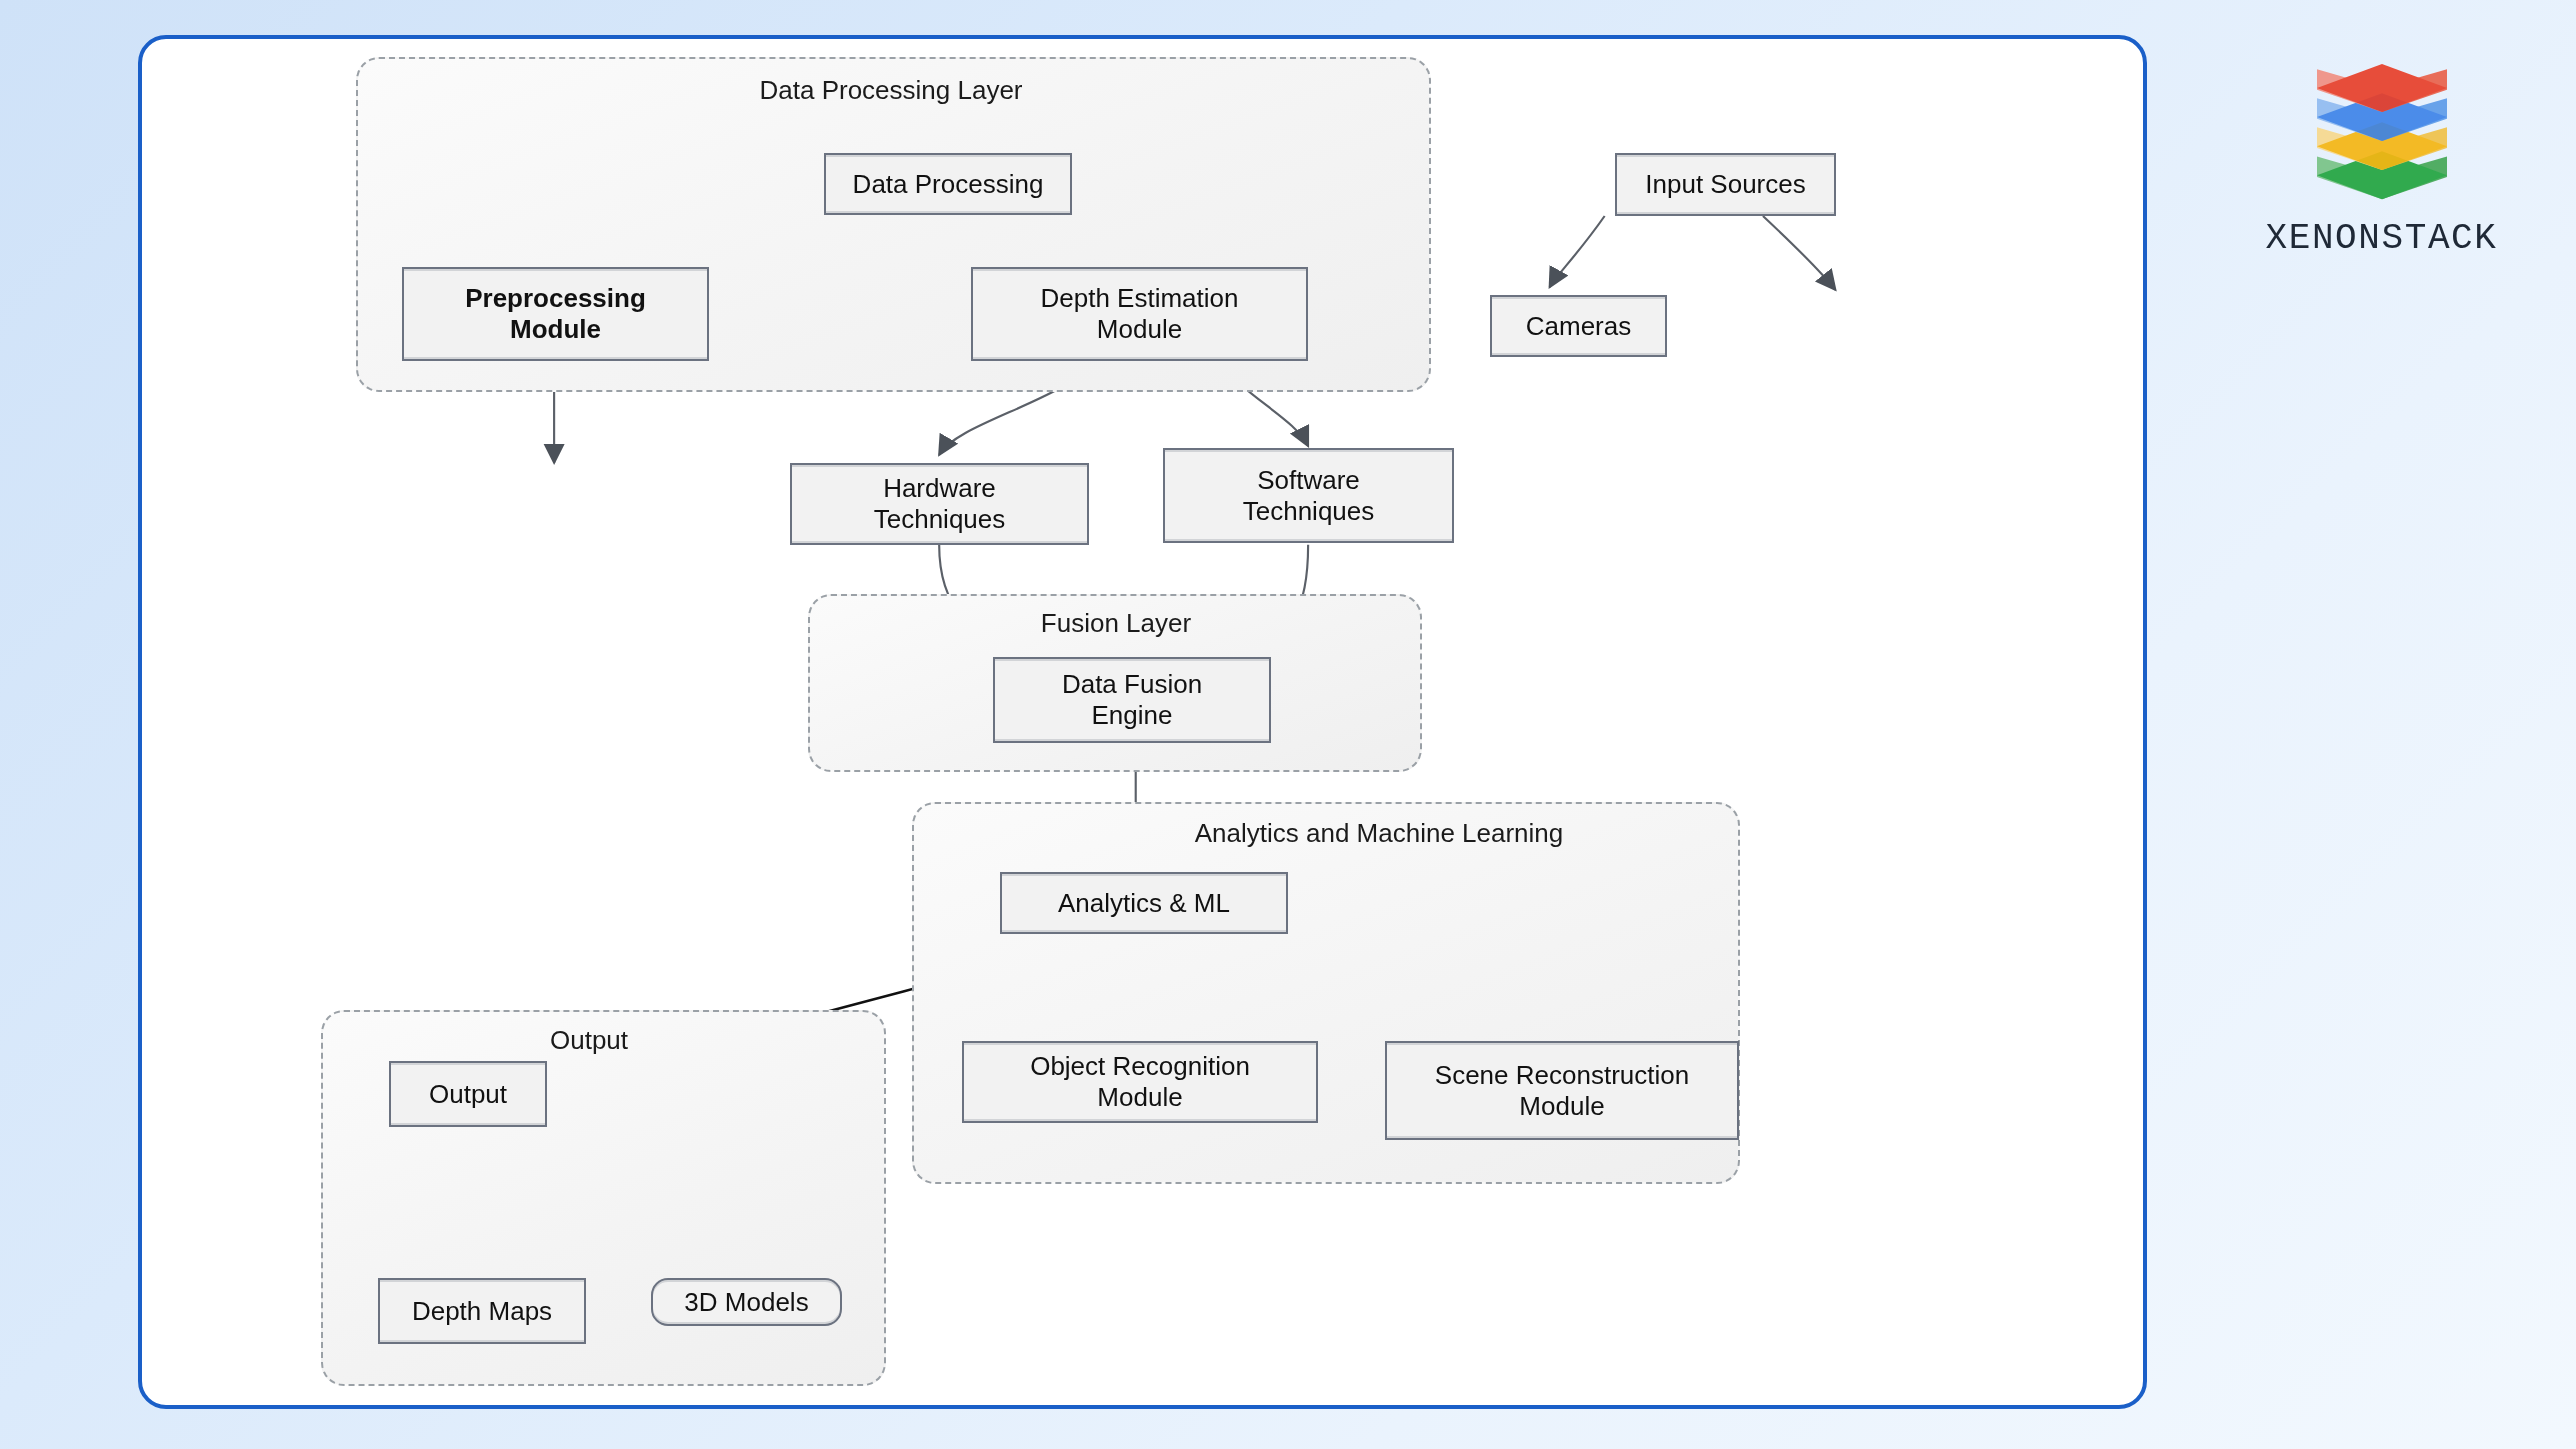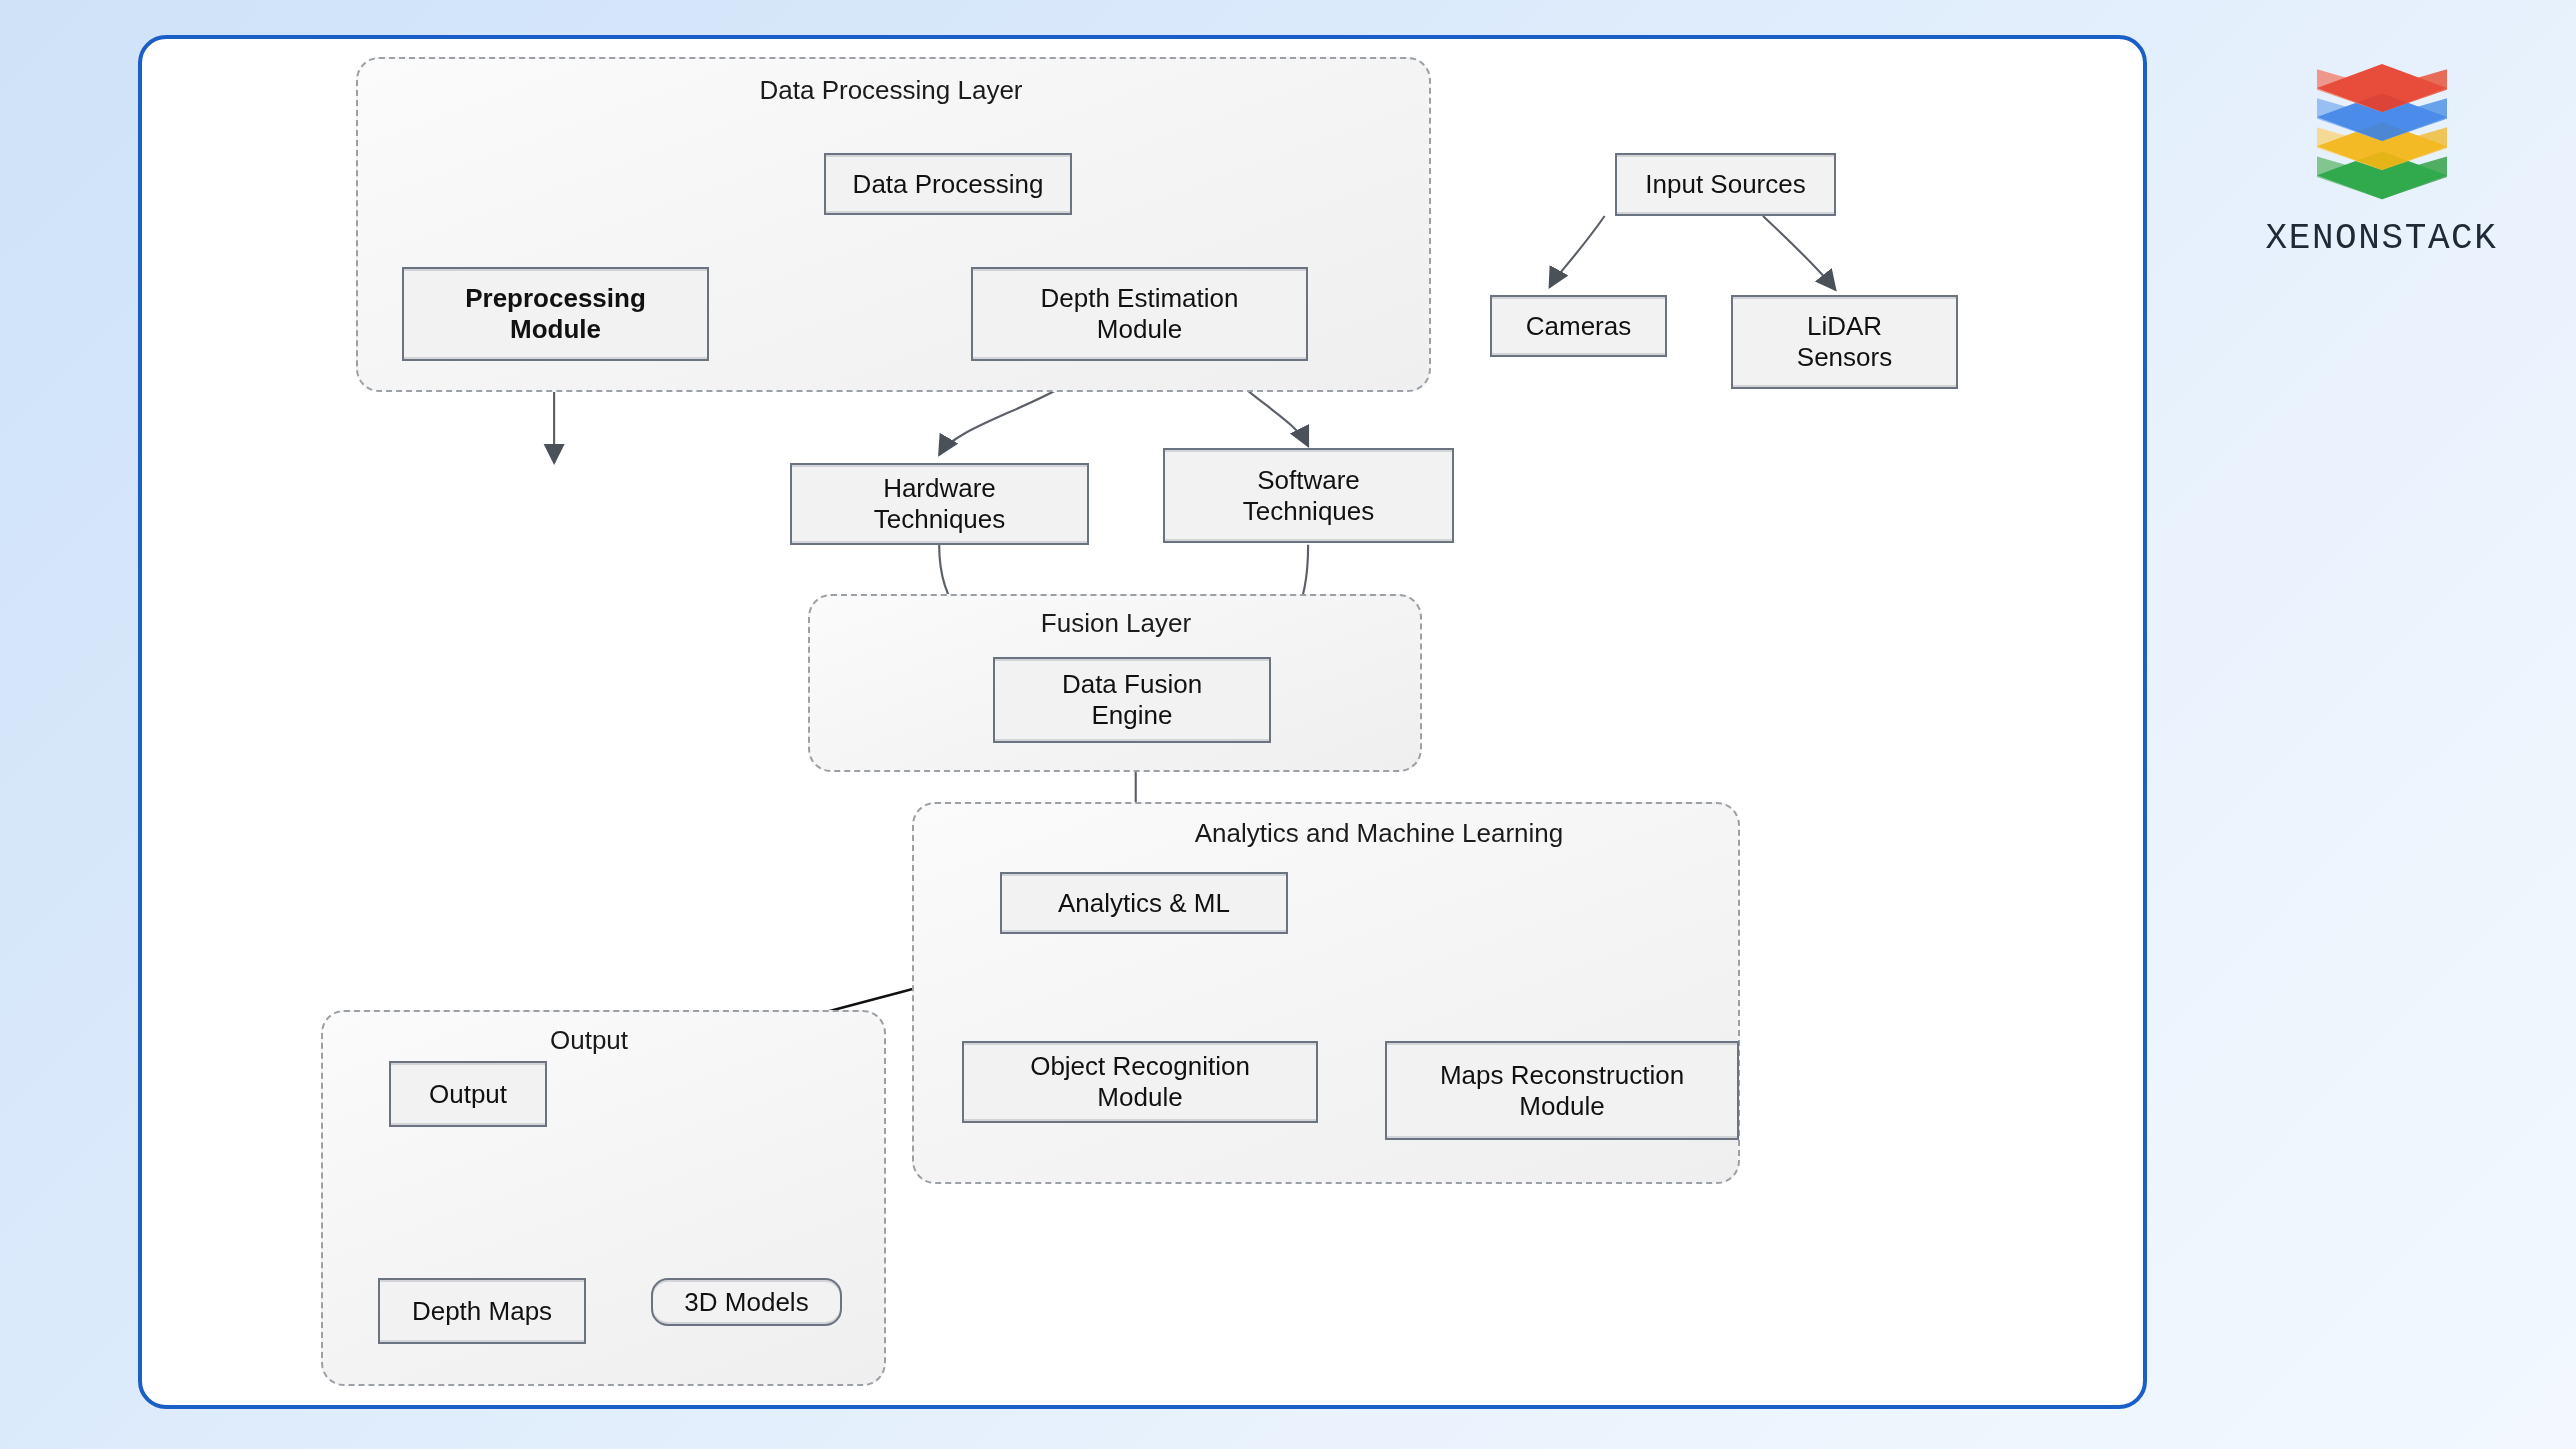--- a/index.html
+++ b/index.html
@@ -194,24 +194,20 @@
     </div>
 
     <div class="node" style="left:1615px; top:153px; width:221px; height:63px;">
       <span>Input Sources</span>
     </div>
 
     <div class="node" style="left:1490px; top:295px; width:177px; height:62px;">
       <span>Cameras</span>
     </div>
 
-    <div class="node" style="left:1731px; top:295px; width:227px; height:94px;">
-      <span>LiDAR
-Sensors</span>
-    </div>
 
 
     <div class="node" style="left:790px; top:463px; width:299px; height:82px;">
       <span>Hardware
 Techniques</span>
     </div>
 
     <div class="node" style="left:1163px; top:448px; width:291px; height:95px;">
       <span>Software
 Techniques</span>
@@ -225,21 +221,21 @@
     <div class="node" style="left:1000px; top:872px; width:288px; height:62px;">
       <span>Analytics &amp; ML</span>
     </div>
 
     <div class="node" style="left:962px; top:1041px; width:356px; height:82px;">
       <span>Object Recognition
 Module</span>
     </div>
 
     <div class="node" style="left:1385px; top:1041px; width:354px; height:99px;">
-      <span>Maps Reconstruction
+      <span>Scene Reconstruction
 Module</span>
     </div>
 
     <div class="node" style="left:389px; top:1061px; width:158px; height:66px;">
       <span>Output</span>
     </div>
 
     <div class="node" style="left:378px; top:1278px; width:208px; height:66px;">
       <span>Depth Maps</span>
     </div>

